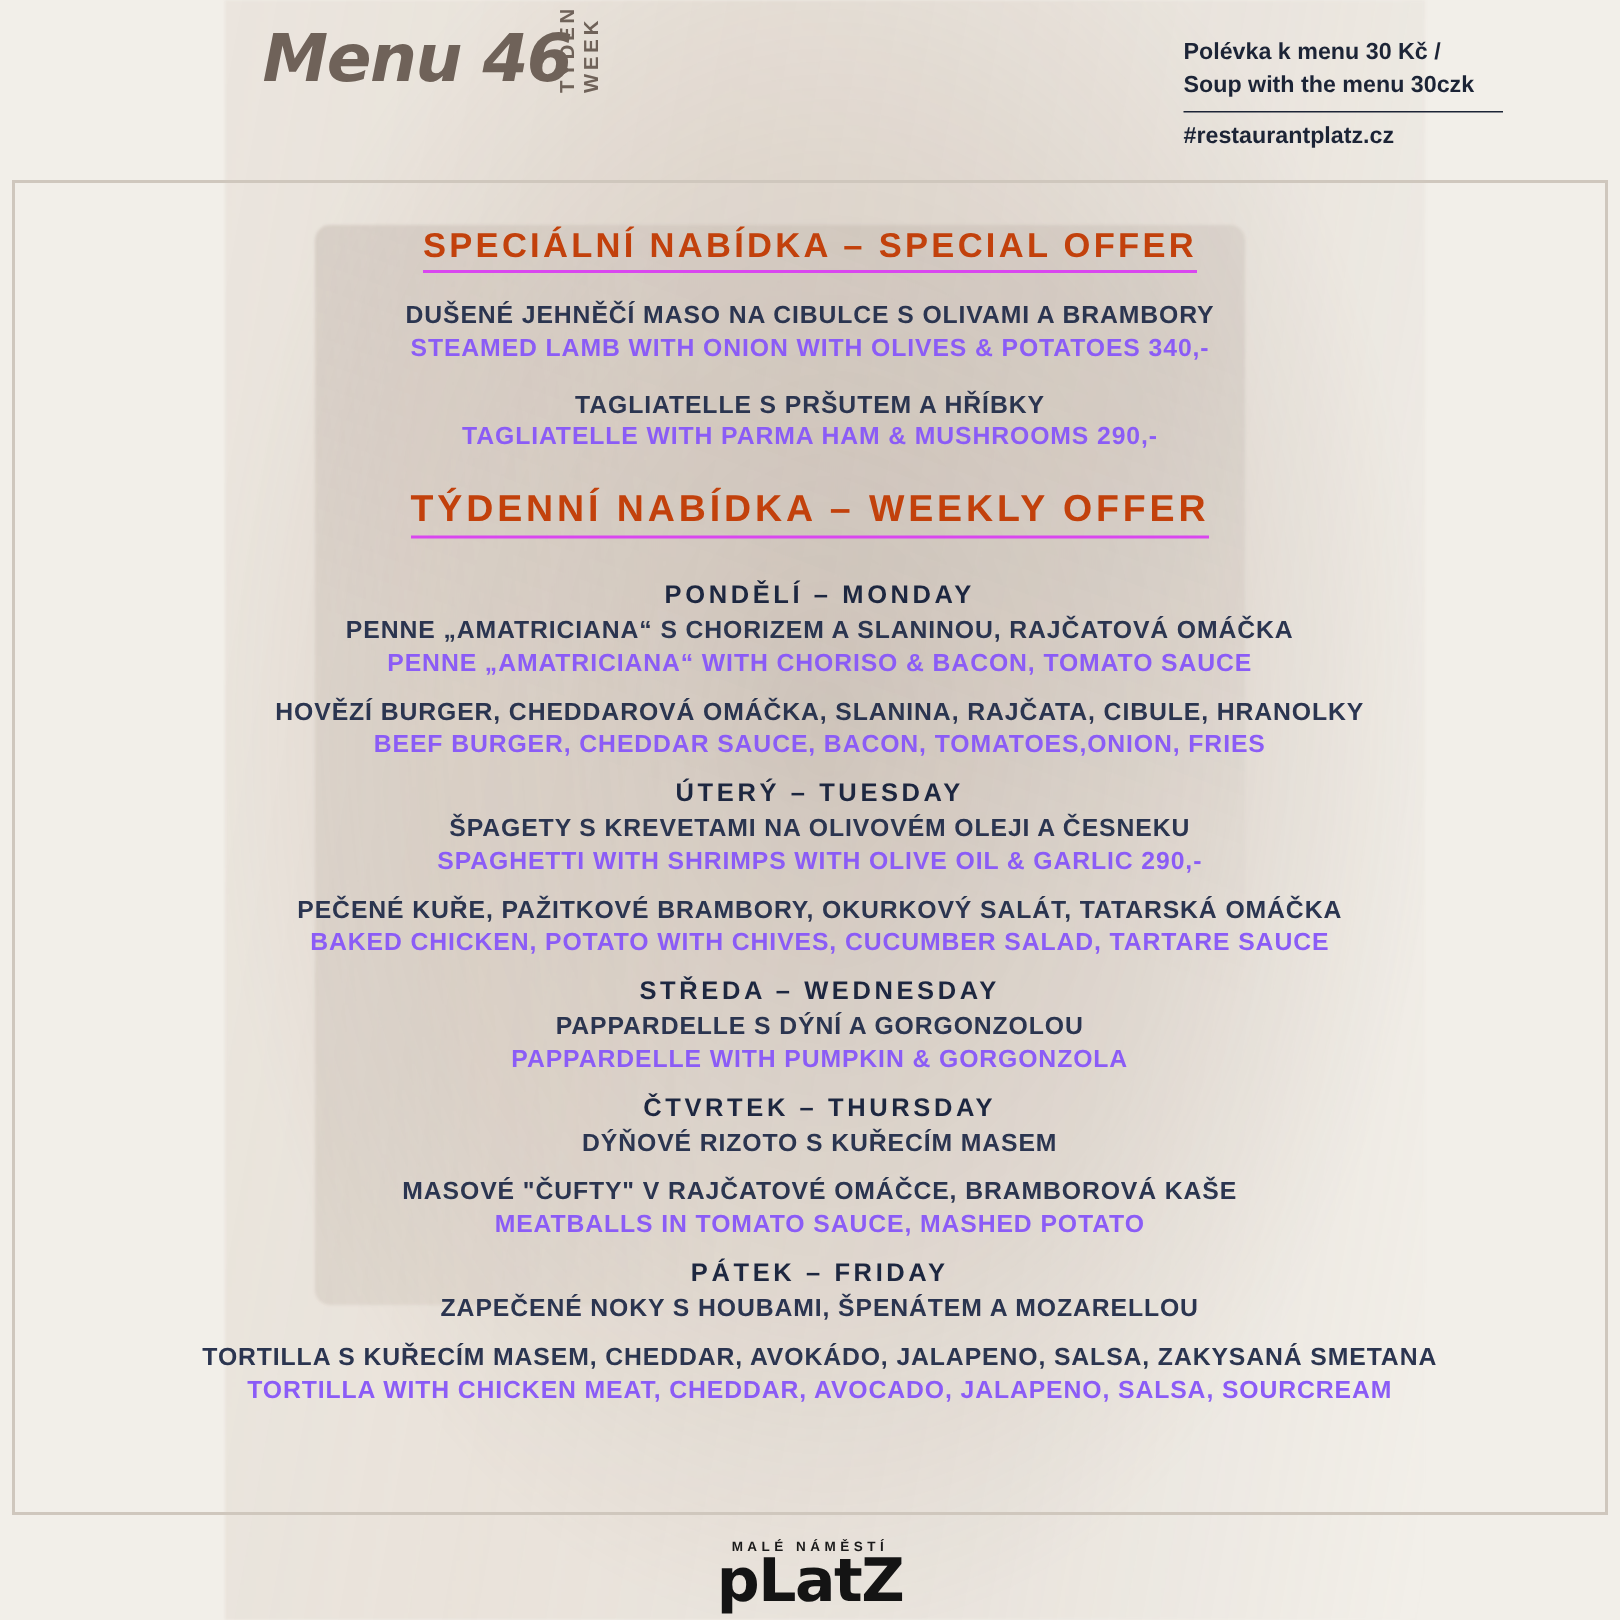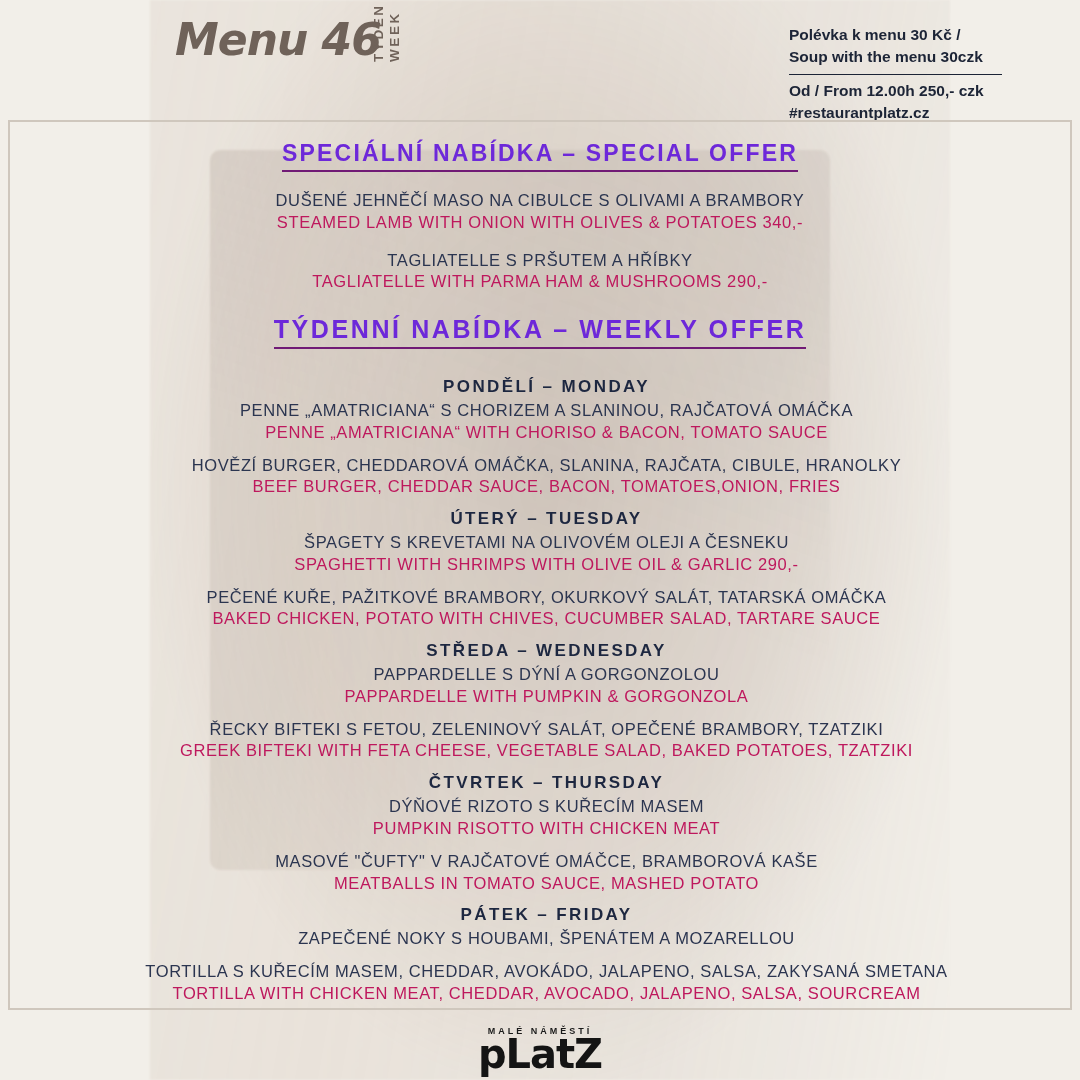--- a/index.html
+++ b/index.html
@@ -112,40 +112,41 @@
     top: 140px;
     text-align: center;
     color: #263048;
   }
 
   .section-title {
     font-family: "Liberation Sans", sans-serif;
     font-weight: 700;
     font-size: 23px;
     letter-spacing: 2.2px;
-    color: #6d28d9;
+    color: #c2410c;
     display: inline-block;
-    border-bottom: 2px solid #701a75;
+    border-bottom: 2px solid #d946ef;
     padding-bottom: 3px;
-    margin: 0 0 18px 0;
+    margin: 10px 0 18px 0;
   }
   .section-title.weekly { font-size: 25px; letter-spacing: 2.6px; margin-top: 6px; }
 
   .dish {
     margin: 0 0 16px 0;
     line-height: 1.32;
   }
   .dish .cz, .dish .en {
     font-family: "Liberation Sans", sans-serif;
     font-size: 16.5px;
     letter-spacing: 0.6px;
     color: #2b3550;
     white-space: nowrap;
-  }
-  .dish .en { color: #be185d; }
+    font-weight: bold;
+  }
+  .dish .en { color: #8b5cf6; }
 
   .day {
     font-family: "Liberation Sans", sans-serif;
     font-weight: 700;
     font-size: 17px;
     letter-spacing: 2.4px;
     color: #1d2740;
     margin: 10px 0 3px 0;
   }
   .day-block { margin-bottom: 4px; padding-left: 13px; }
@@ -185,21 +186,20 @@
     <div class="title-main">Menu 46</div>
     <div class="title-side">
       <span>TÝDEN</span>
       <span>WEEK</span>
     </div>
   </div>
   <div class="header-right">
     <div>Polévka k menu 30 Kč  /</div>
     <div>Soup with the menu 30czk</div>
     <div class="rule"></div>
-    <div>Od / From 12.00h  250,- czk</div>
     <div>#restaurantplatz.cz</div>
   </div>
 </div>
 
 <div class="frame"></div>
 
 <div class="content">
 
   <div>
     <div class="section-title">SPECIÁLNÍ NABÍDKA – SPECIAL OFFER</div>
@@ -241,31 +241,26 @@
         <div class="en">BAKED CHICKEN, POTATO WITH CHIVES, CUCUMBER SALAD, TARTARE SAUCE</div>
       </div>
     </div>
 
     <div class="day-block">
       <div class="day">STŘEDA – WEDNESDAY</div>
       <div class="dish">
         <div class="cz">PAPPARDELLE S DÝNÍ A GORGONZOLOU</div>
         <div class="en">PAPPARDELLE WITH PUMPKIN &amp; GORGONZOLA</div>
       </div>
-      <div class="dish">
-        <div class="cz">ŘECKY BIFTEKI S FETOU, ZELENINOVÝ SALÁT, OPEČENÉ BRAMBORY, TZATZIKI</div>
-        <div class="en">GREEK BIFTEKI WITH FETA CHEESE, VEGETABLE SALAD, BAKED POTATOES, TZATZIKI</div>
-      </div>
     </div>
 
     <div class="day-block">
       <div class="day">ČTVRTEK – THURSDAY</div>
       <div class="dish">
         <div class="cz">DÝŇOVÉ RIZOTO S KUŘECÍM MASEM</div>
-        <div class="en">PUMPKIN RISOTTO WITH CHICKEN MEAT</div>
       </div>
       <div class="dish">
         <div class="cz">MASOVÉ "ČUFTY" V RAJČATOVÉ OMÁČCE, BRAMBOROVÁ KAŠE</div>
         <div class="en">MEATBALLS IN TOMATO SAUCE, MASHED POTATO</div>
       </div>
     </div>
 
     <div class="day-block">
       <div class="day">PÁTEK – FRIDAY</div>
       <div class="dish">

